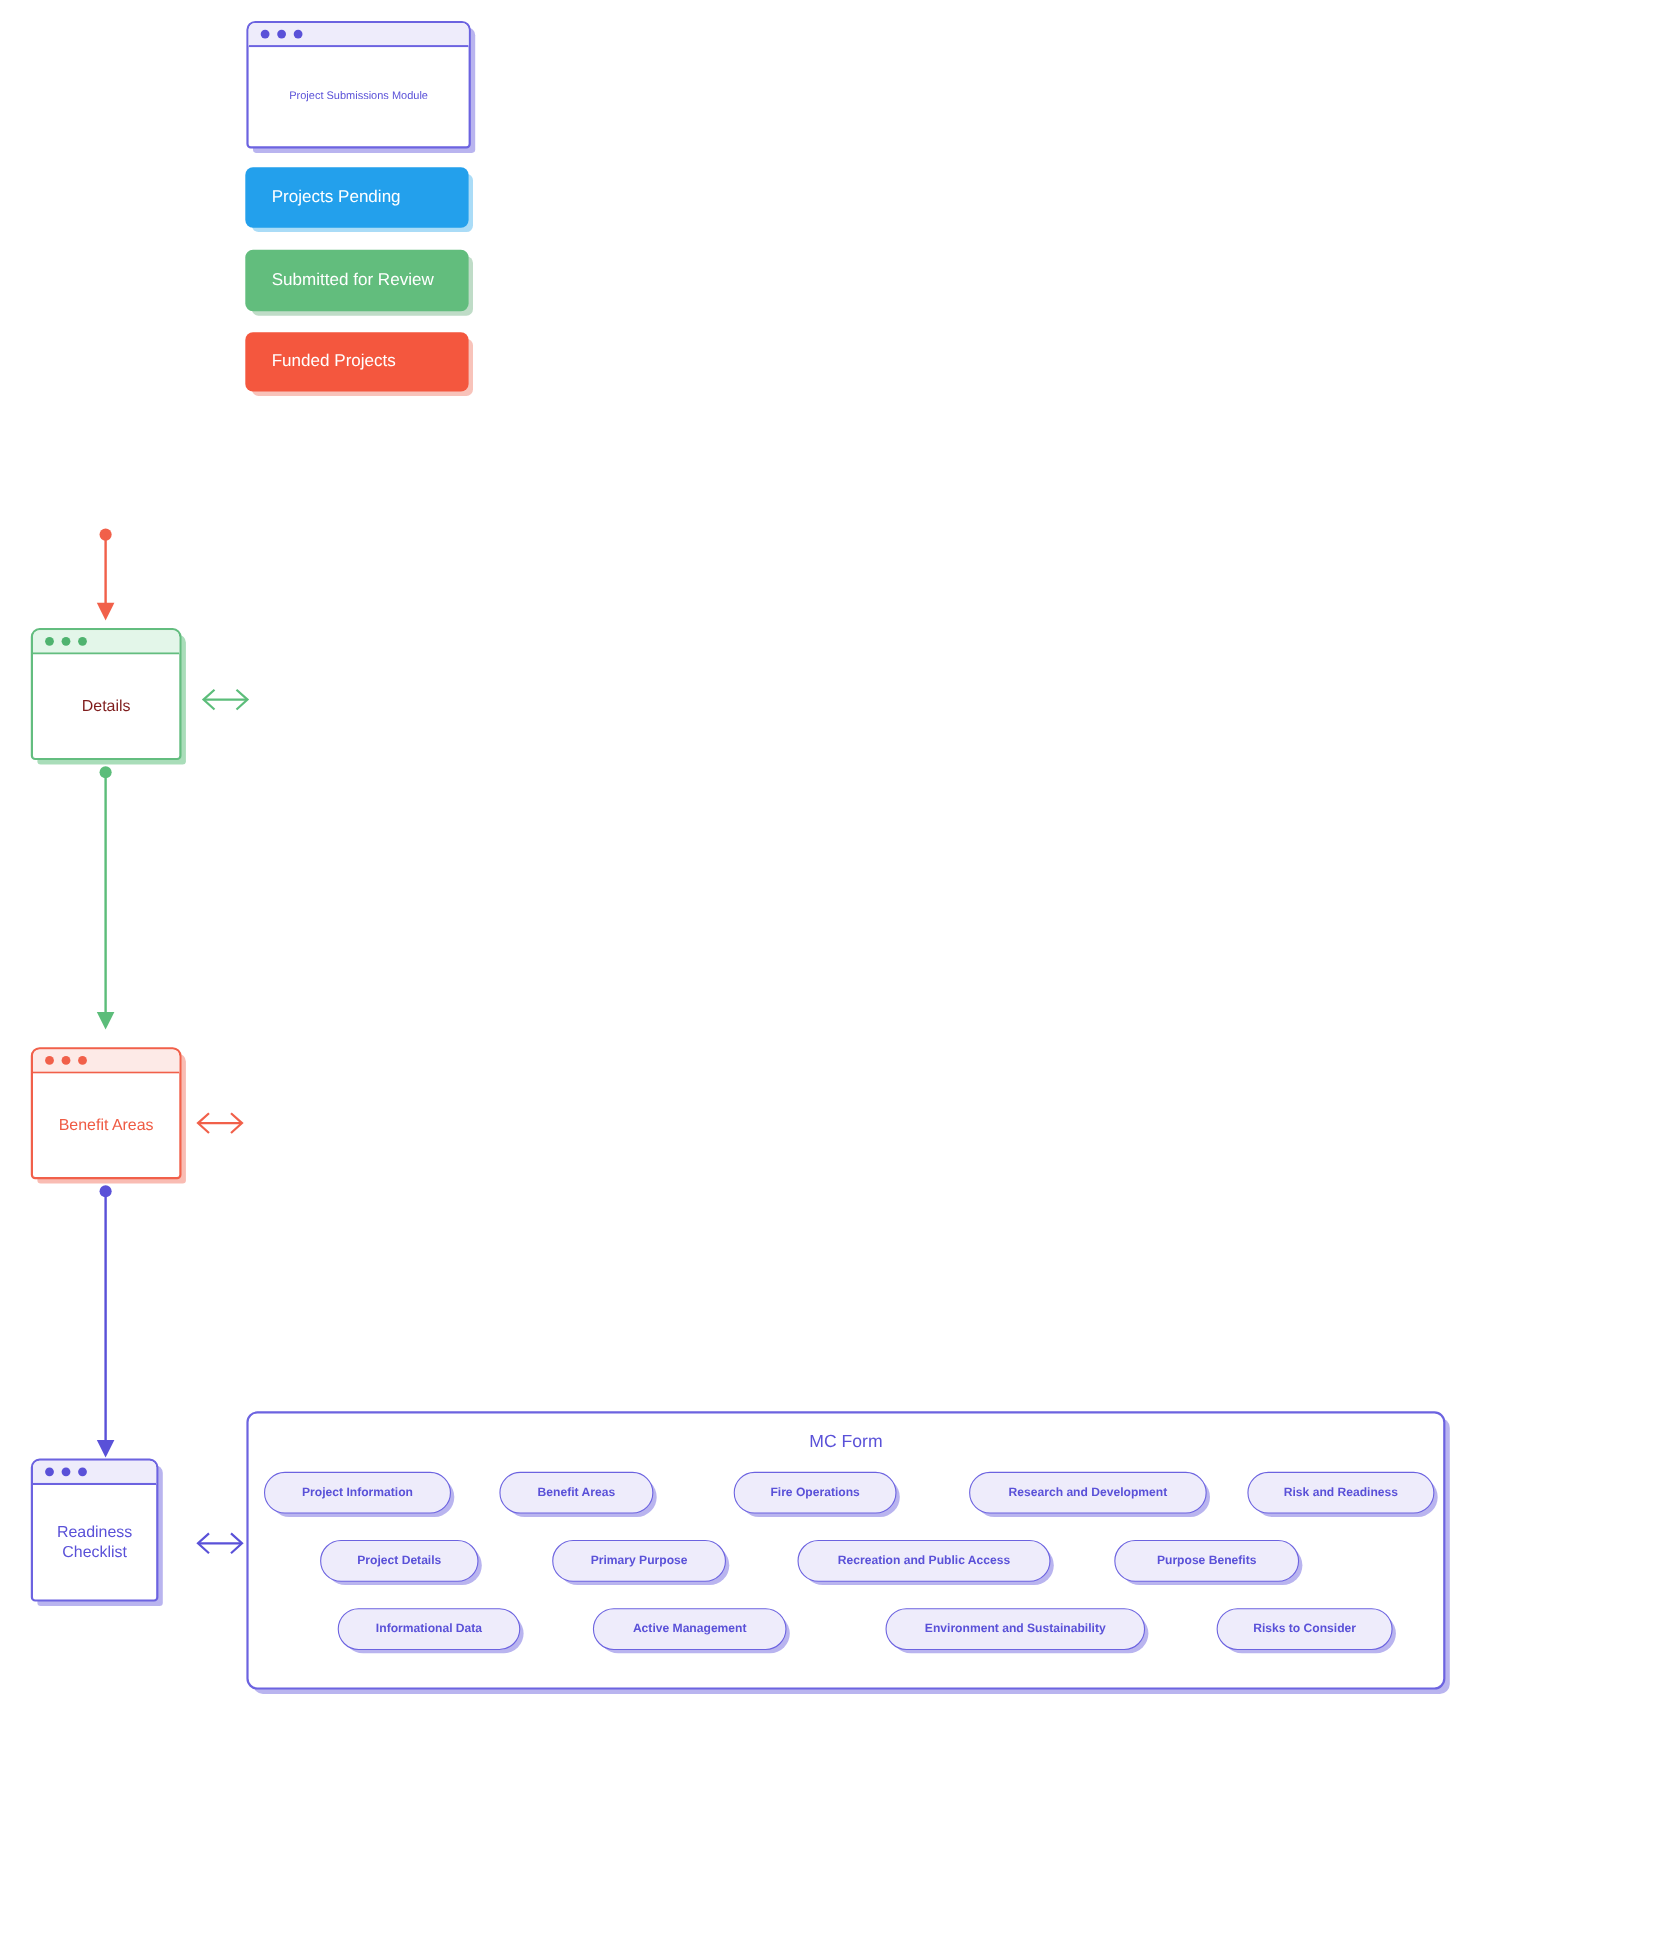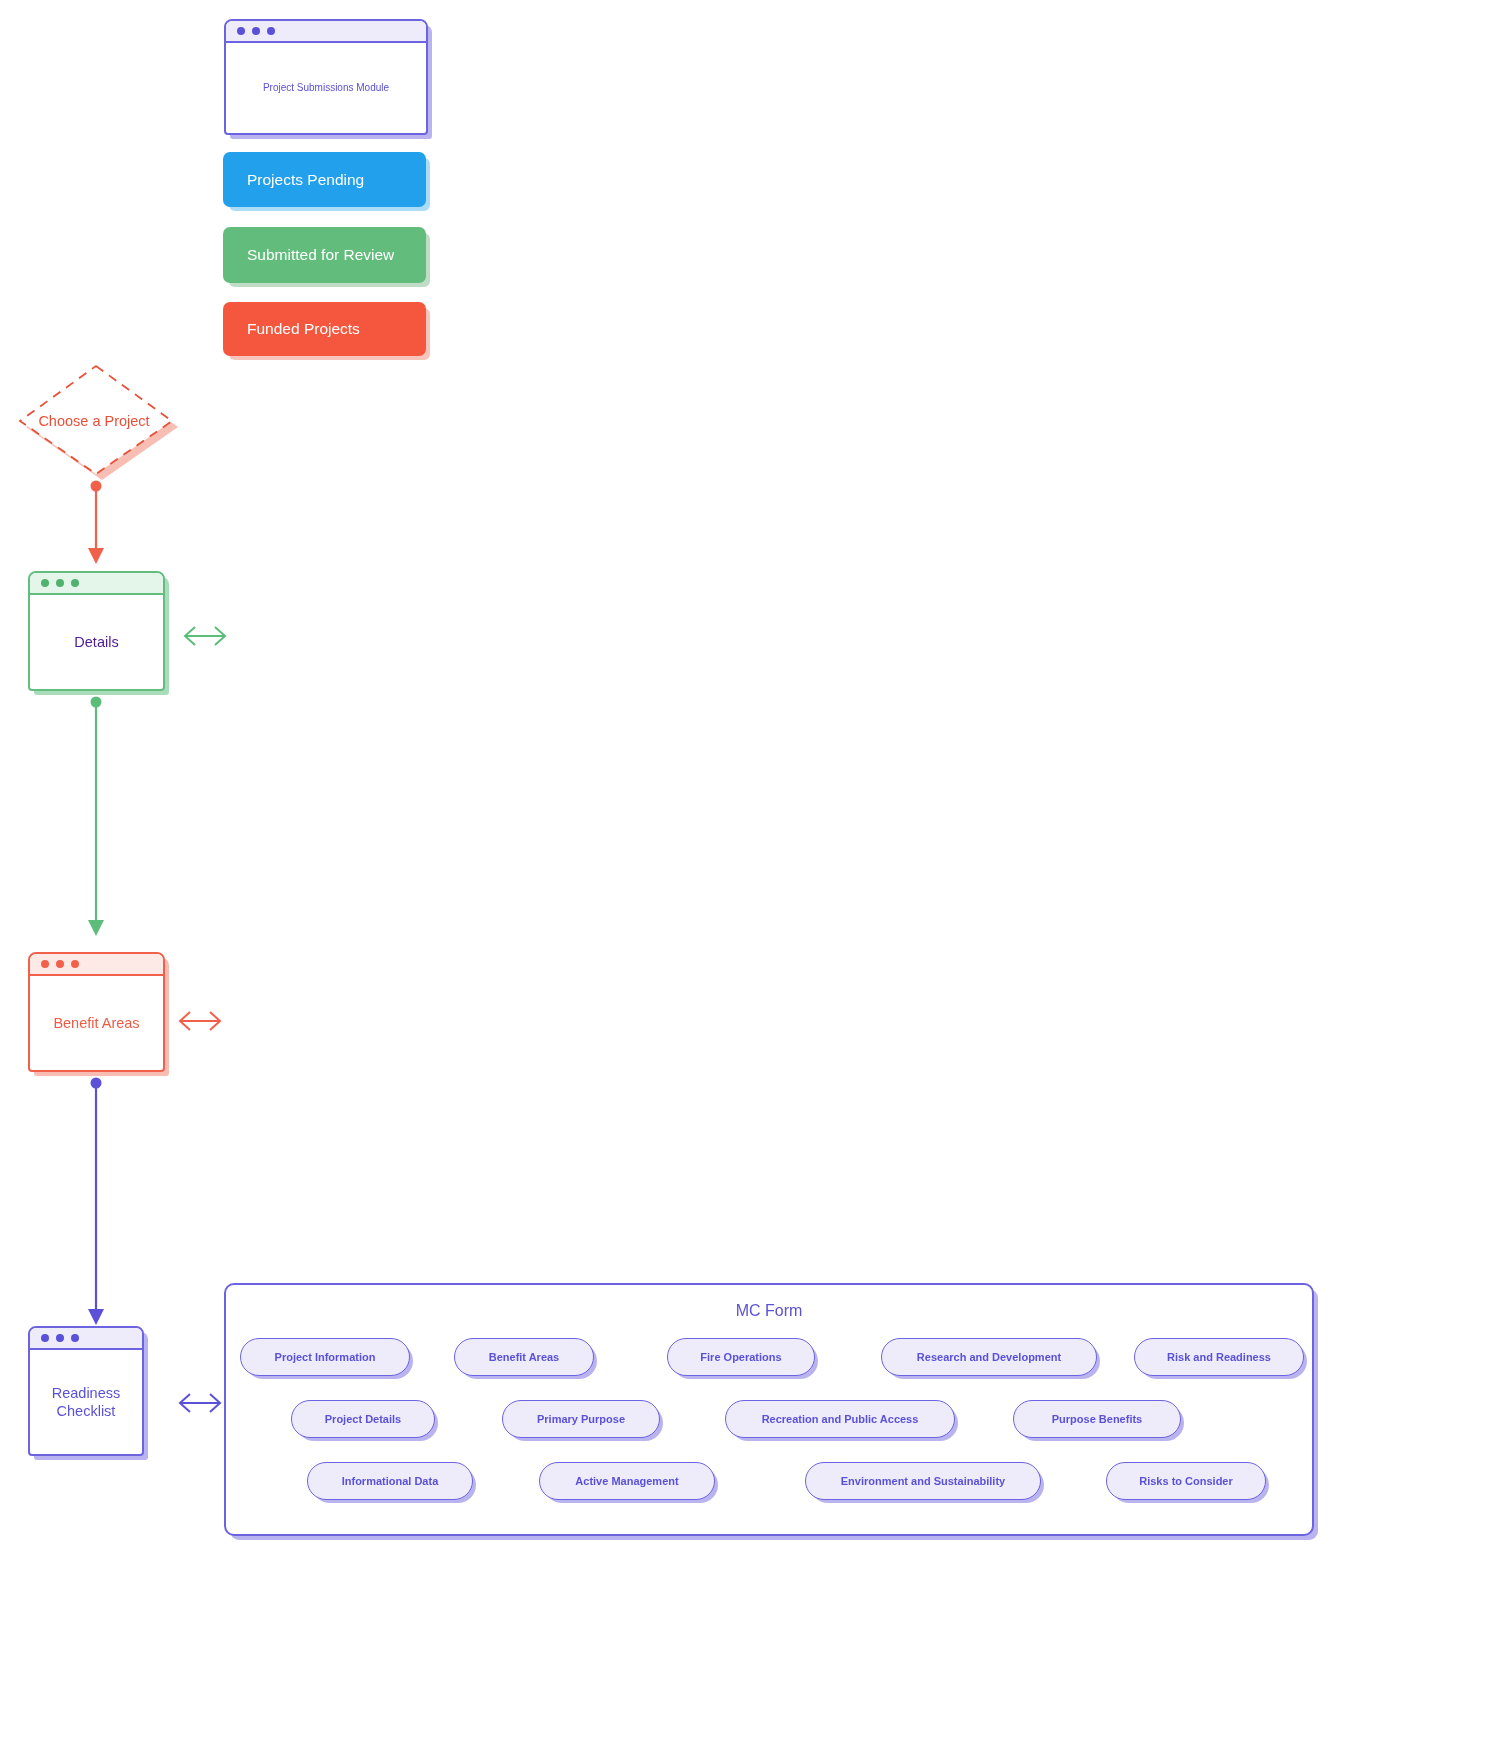--- a/index.html
+++ b/index.html
@@ -37,21 +37,21 @@
   
   .win.indigo{border:2px solid #6c63e0;box-shadow:5px 5px 0 -1px #b9b4ef;}
   .win.indigo .titlebar{background:#eeecfb;border-bottom:2px solid #6c63e0;}
   .win.indigo .dot{background:#5a51d8;}
   .win.indigo .body{color:#5a51d8;}
 
   
   .win.green{border:2px solid #63bd7f;box-shadow:5px 5px 0 -1px #a9ddb9;}
   .win.green .titlebar{background:#e3f6e9;border-bottom:2px solid #63bd7f;}
   .win.green .dot{background:#4fb36f;}
-  .win.green .body{color:#4c1d95;}
+  .win.green .body{color:#7f1d1d;}
 
   
   .win.red{border:2px solid #f1604a;box-shadow:5px 5px 0 -1px #f9bcb3;}
   .win.red .titlebar{background:#fdeae7;border-bottom:2px solid #f1604a;}
   .win.red .dot{background:#f1604a;}
   .win.red .body{color:#ef5b44;}
 
   
   .solidbox{
     position:absolute;box-sizing:border-box;
@@ -108,27 +108,20 @@
   </div>
 
   <div class="solidbox blue" style="left:223px;top:152px;width:203px;height:55px;">
     <span>Projects Pending</span>
   </div>
 
   <div class="solidbox tomato" style="left:223px;top:302px;width:203px;height:54px;">
     <span>Funded Projects</span>
   </div>
 
-  <div class="diamond-wrap" style="left:18px;top:362px;width:160px;height:118px;">
-    <svg width="160" height="118" viewBox="0 0 160 118" style="position:absolute;left:0;top:0;overflow:visible;">
-      <polygon points="84,10 160,65 84,118 8,65" fill="#f7b3a7" opacity="0.85"></polygon>
-      <polygon points="78,4 154,59 78,112 2,59" fill="#ffffff" stroke="#e8503a" stroke-width="1.8" stroke-dasharray="9 7"></polygon>
-    </svg>
-    <span class="label" style="padding-right:8px;">Choose a Project</span>
-  </div>
 
   <svg class="abs" style="left:70px;top:478px;width:52px;height:92px;overflow:visible;">
     <circle cx="26" cy="8" r="5.5" fill="#f1604a"></circle>
     <line x1="26" y1="8" x2="26" y2="72" stroke="#f1604a" stroke-width="2.2"></line>
     <polygon points="18,70 34,70 26,86" fill="#f1604a"></polygon>
   </svg>
 
   <div class="win green" style="left:28px;top:571px;width:137px;height:120px;">
     <div class="titlebar">
       <span class="dot"></span>

